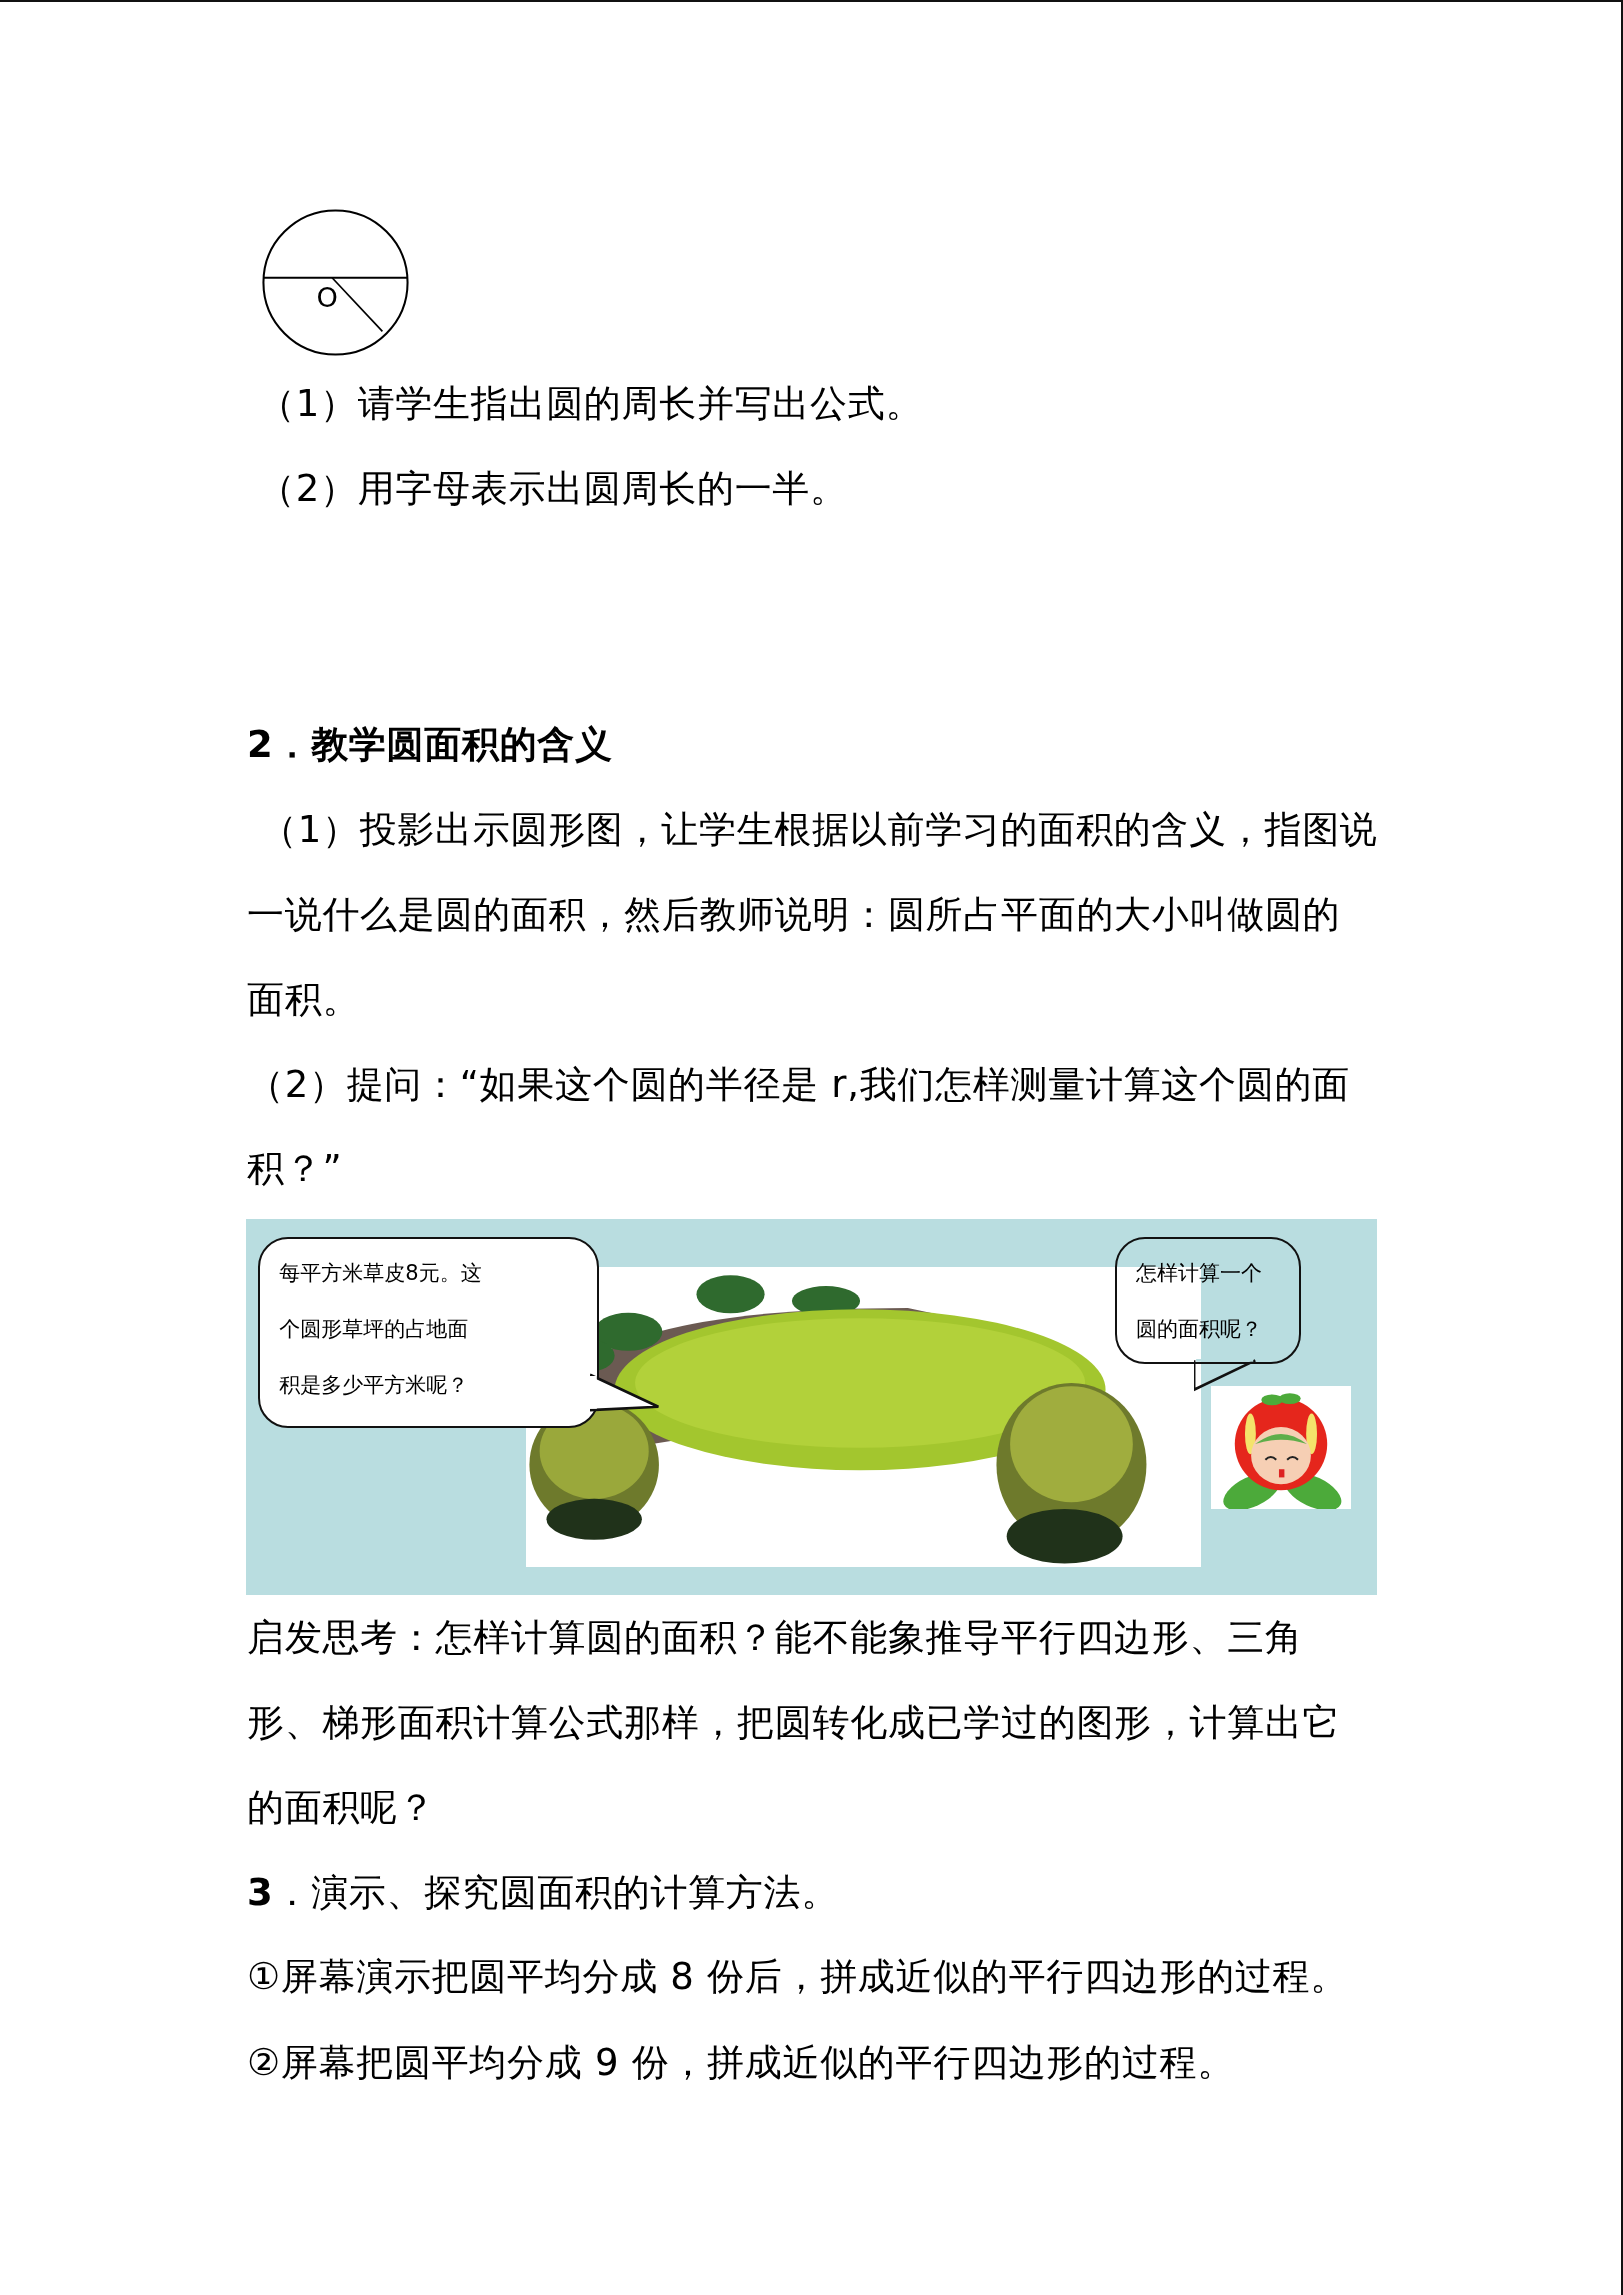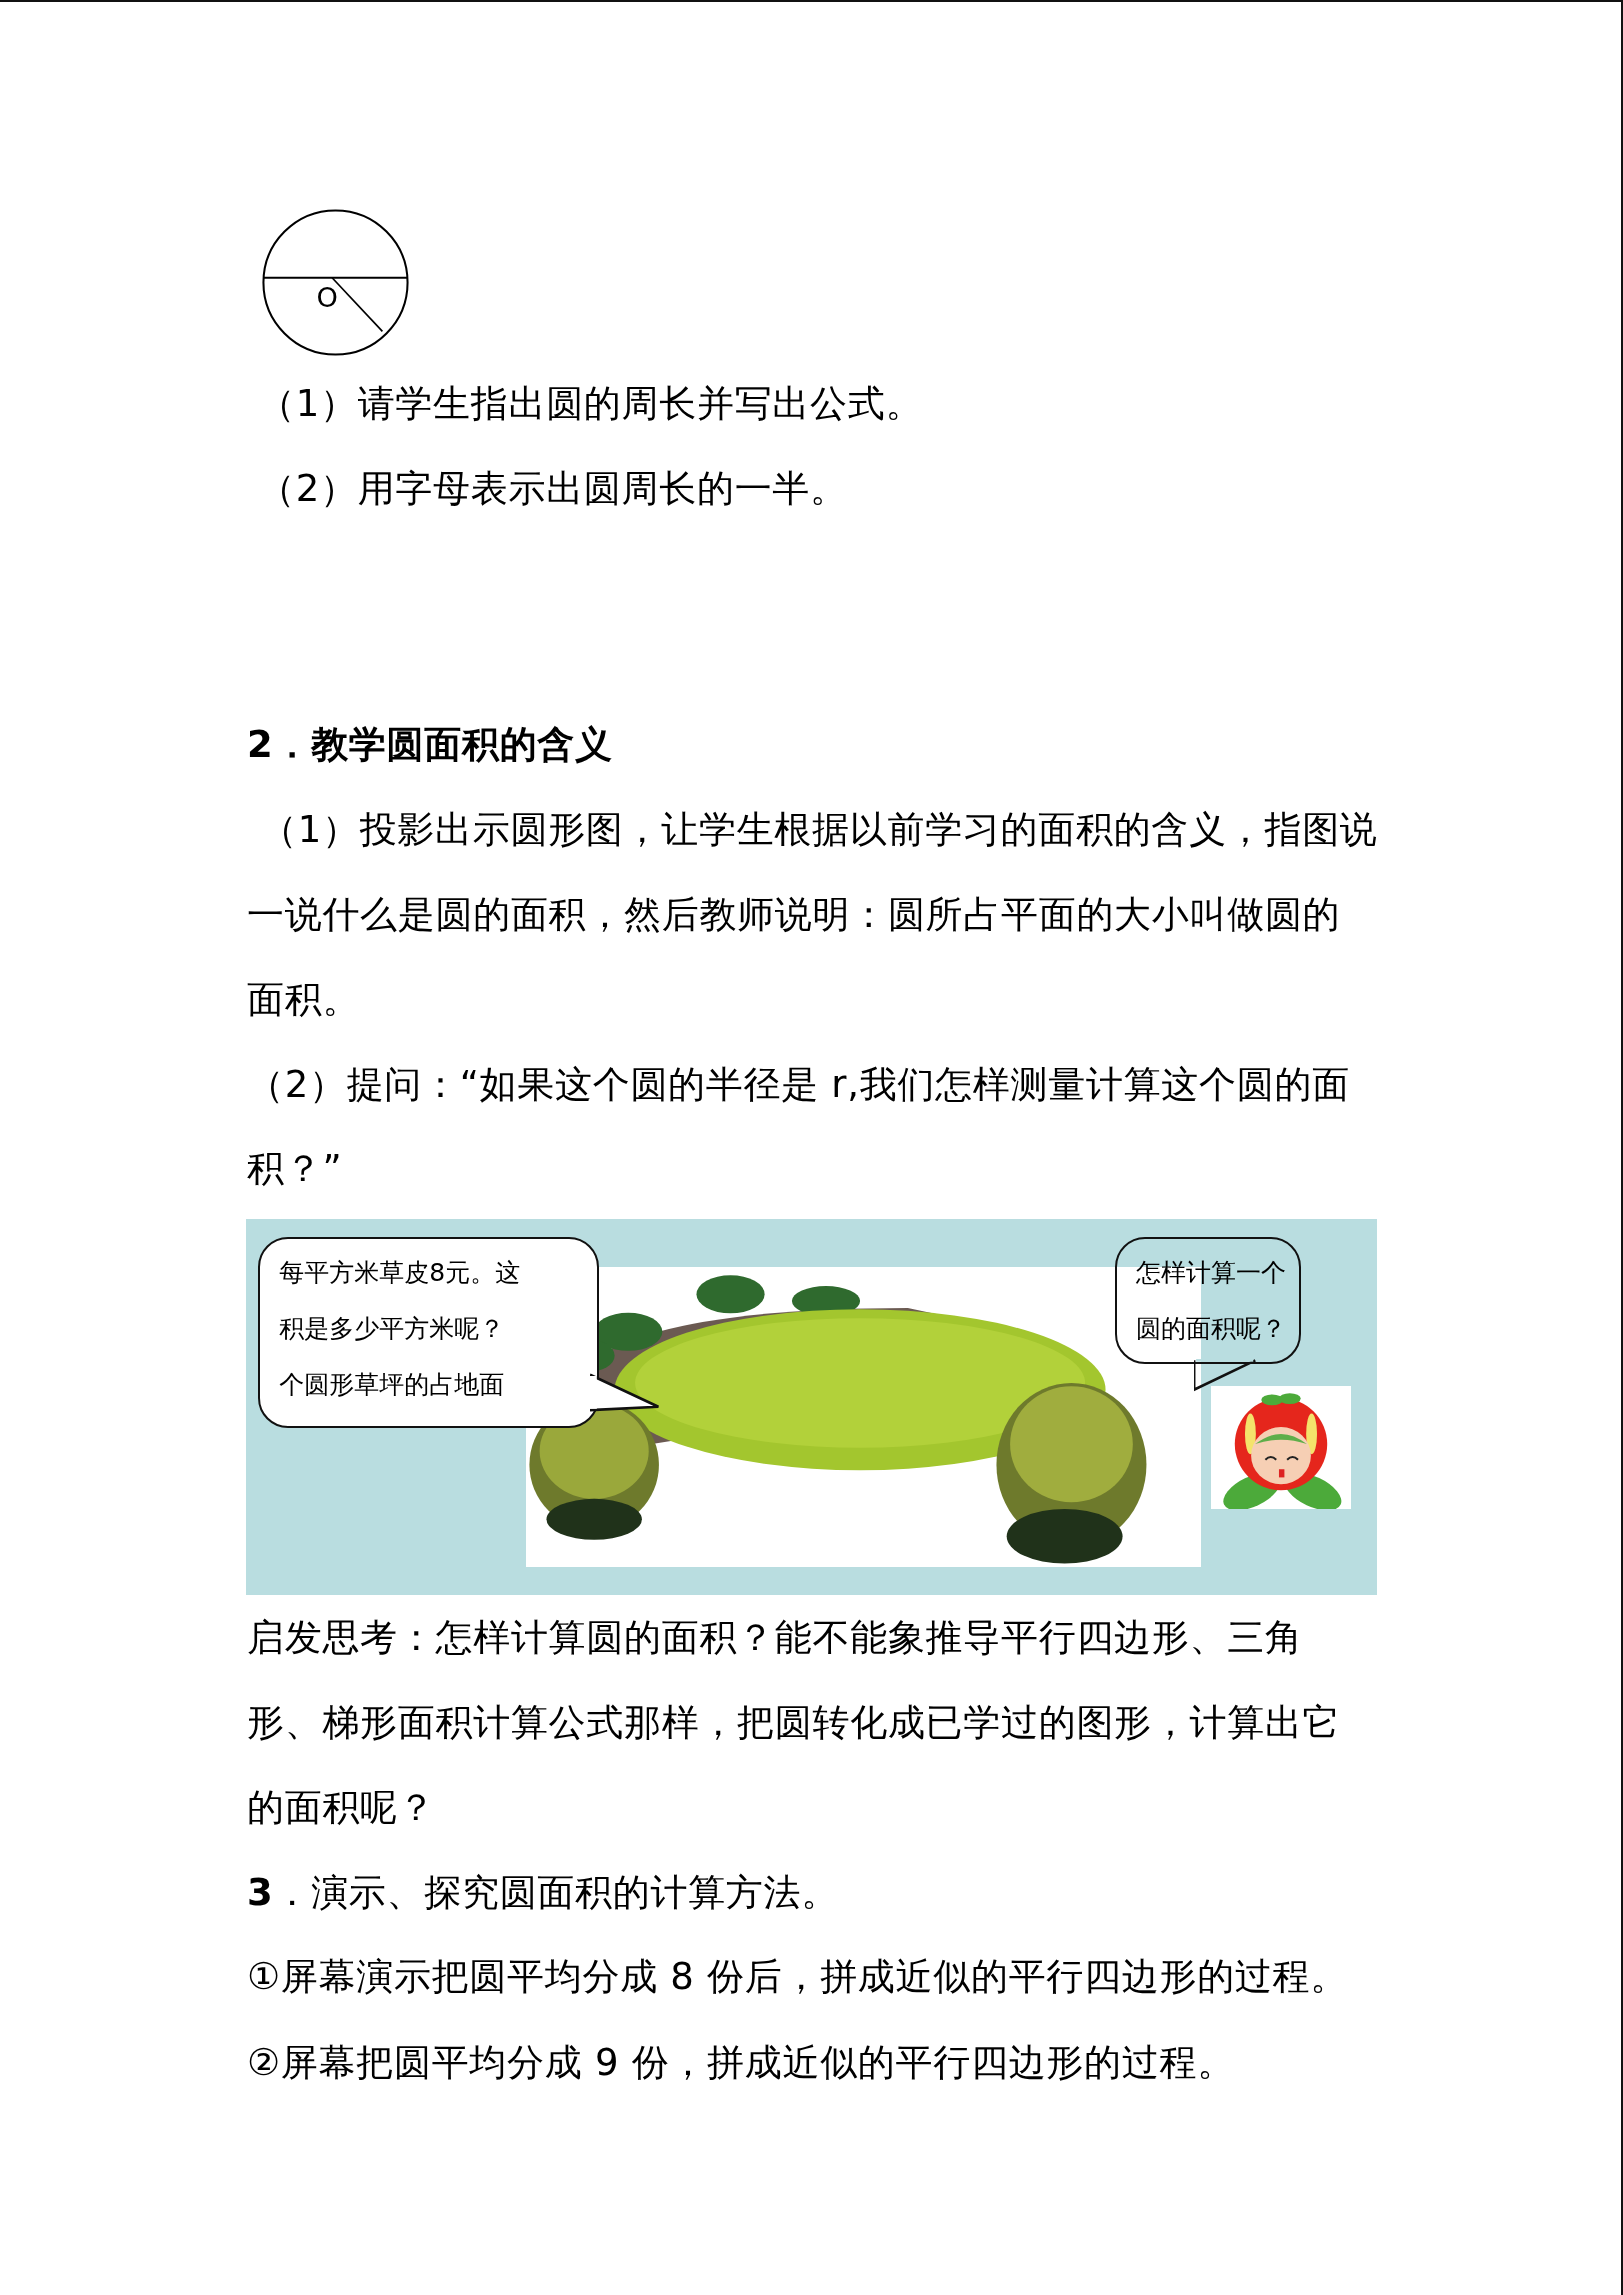--- a/index.html
+++ b/index.html
@@ -19,21 +19,21 @@
   .indent { left: 258px; }
   .bold { font-weight: bold; }
   .circle-fig { position: absolute; left: 259px; top: 205px; width: 153px; height: 155px; }
   .picture {
     position: absolute; left: 246px; top: 1219px; width: 1131px; height: 376px;
     background: #b9dde0; overflow: hidden;
   }
   .picture .white-area { position: absolute; left: 280px; top: 48px; width: 675px; height: 300px; background: #ffffff; }
   .bubble {
     position: absolute; background: #fff; border: 2.7px solid #111; border-radius: 30px;
-    font-size: 25px; line-height: 56px; padding: 6.8px 16.4px 2.7px 19px; box-sizing: border-box;
+    font-size: 21px; line-height: 56px; padding: 6.8px 16.4px 2.7px 19px; box-sizing: border-box;
     white-space: nowrap; font-family: "DejaVu Sans", sans-serif;
   }
   .bubble-left { left: 12.3px; top: 17.7px; width: 341px; height: 191px; }
   .bubble-right { left: 869px; top: 17.7px; width: 186px; height: 127px; background: rgba(255,255,255,0.0); }
   .apple-box { position: absolute; left: 965px; top: 167px; width: 140px; height: 123px; background: #fff; }
 </style>
 </head>
 <body>
 
 <div class="page-border-top"></div>
@@ -78,22 +78,22 @@
       <ellipse cx="100" cy="270" rx="80" ry="70" fill="#9aa83b"></ellipse>
       <ellipse cx="100" cy="370" rx="70" ry="30" fill="#20321a"></ellipse>
       <ellipse cx="800" cy="290" rx="110" ry="120" fill="#6e7a2c"></ellipse>
       <ellipse cx="800" cy="260" rx="90" ry="85" fill="#a0ad3e"></ellipse>
       <ellipse cx="790" cy="395" rx="85" ry="40" fill="#20321a"></ellipse>
     </g>
   </svg>
 
   <div class="bubble bubble-left">
     <div>每平方米草皮8元。这</div>
+    <div>个圆形草坪的占地面</div>
     <div>积是多少平方米呢？</div>
-    <div>个圆形草坪的占地面</div>
   </div>
   <svg style="position:absolute;left:344px;top:150px;" width="82" height="55" viewBox="0 0 120 80">
     <path d="M0 8 L100 55 L0 60" fill="#fff" stroke="#111" stroke-width="4"></path>
     <rect x="0" y="10" width="10" height="48" fill="#fff"></rect>
   </svg>
 
   <div class="bubble bubble-right">
     <div>怎样计算一个</div>
     <div>圆的面积呢？</div>
   </div>

